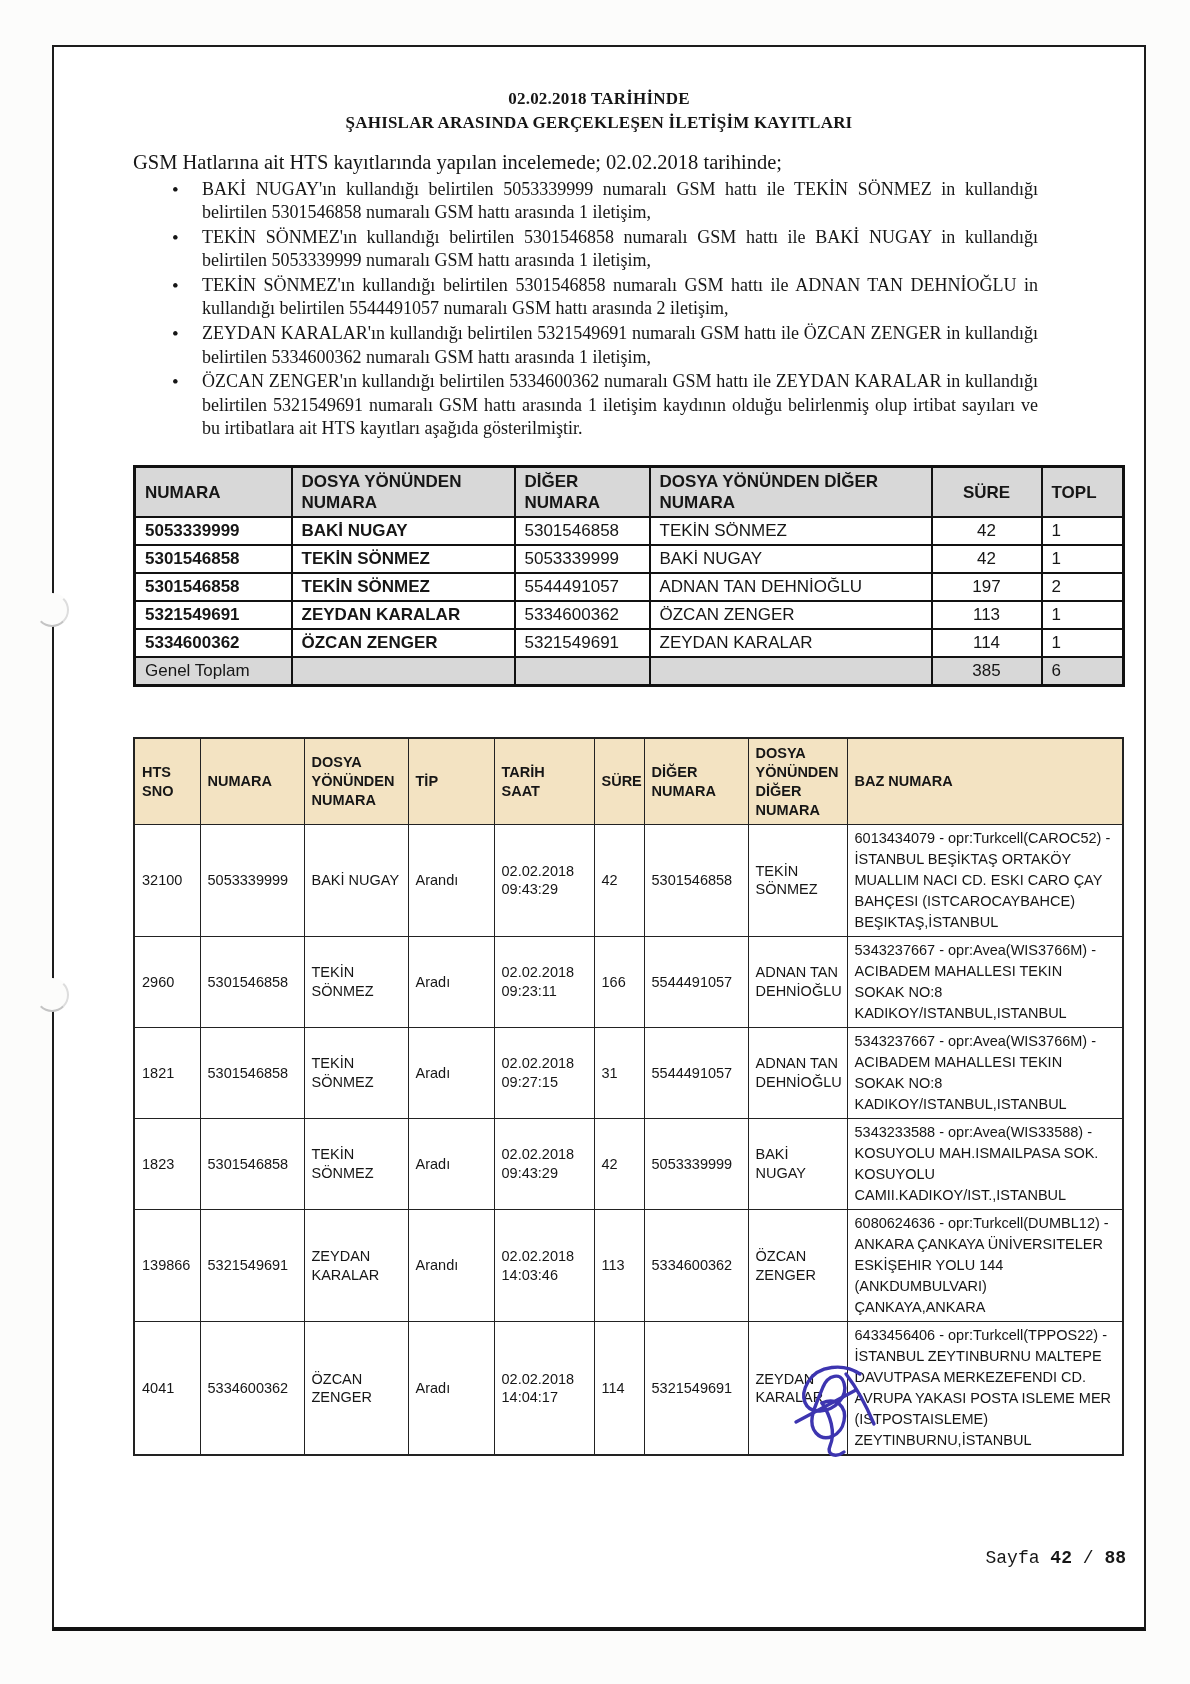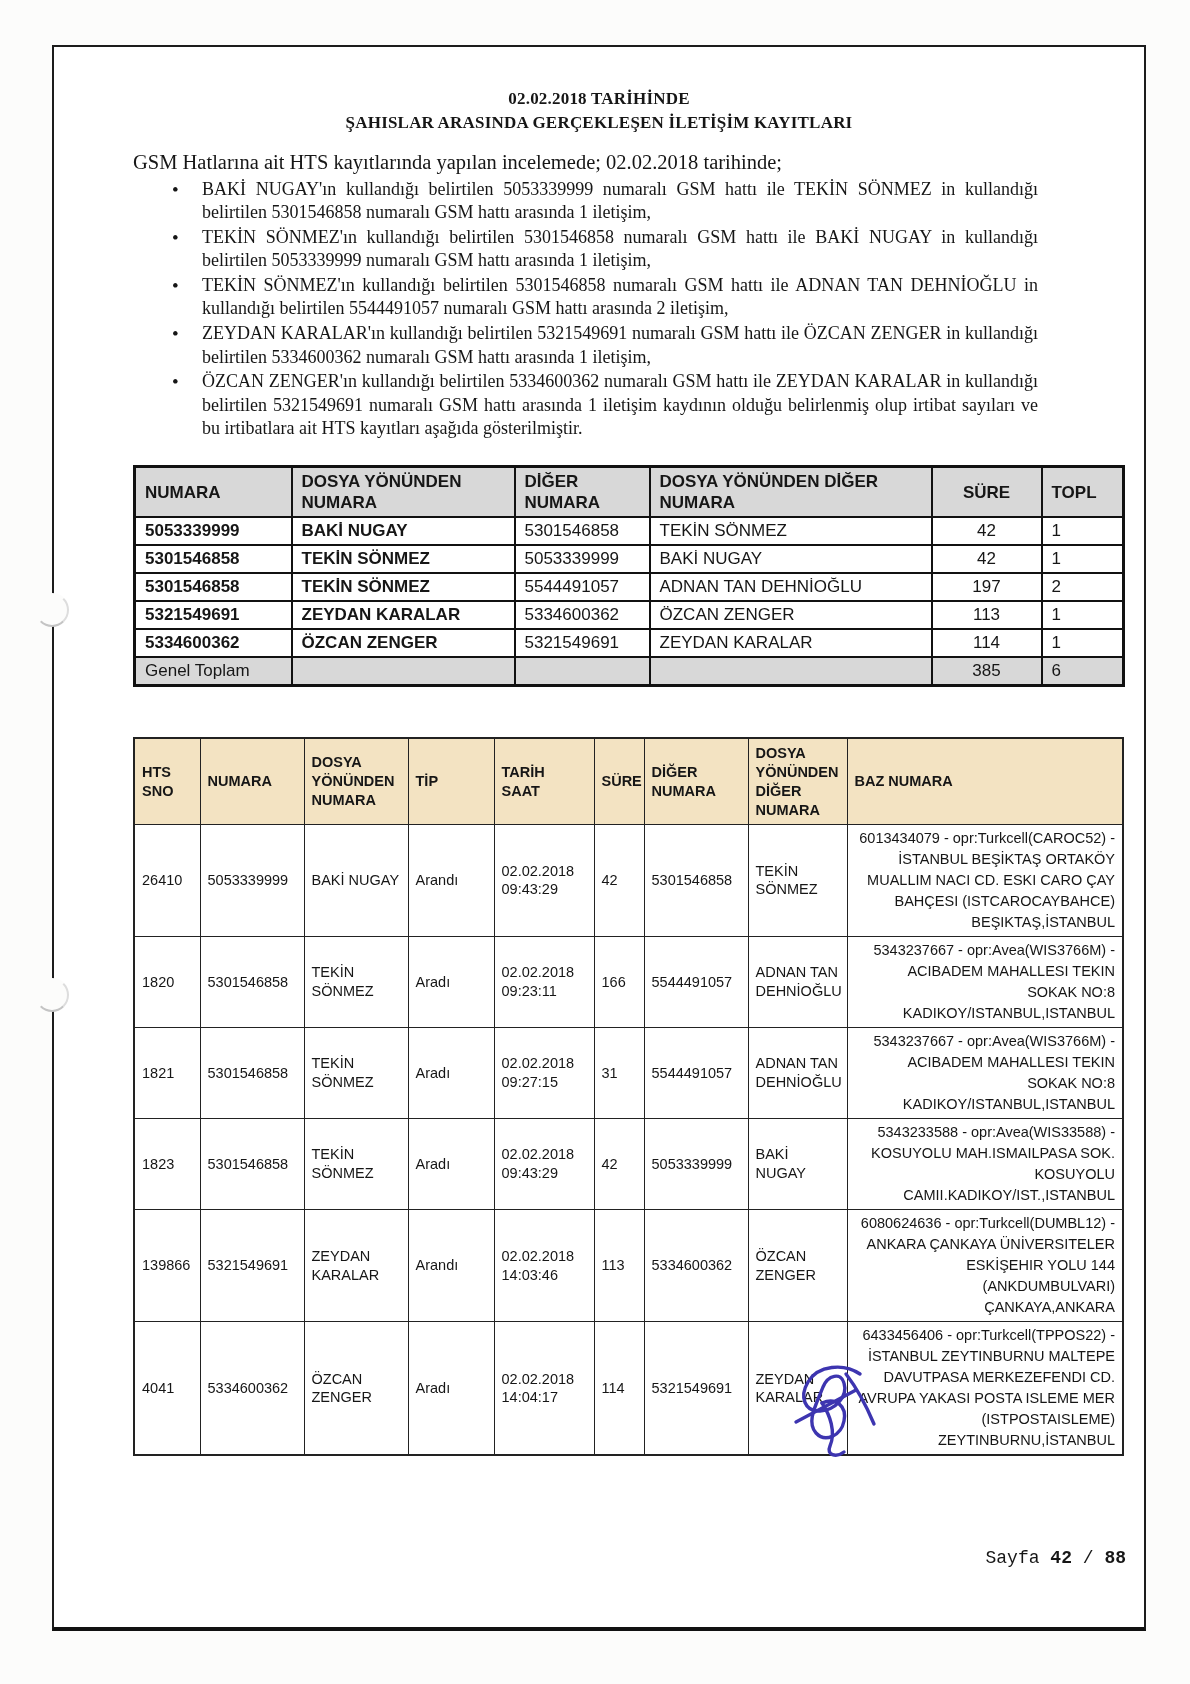--- a/index.html
+++ b/index.html
@@ -111,21 +111,21 @@
     padding:3px 7px;
     text-align:left;
     vertical-align:middle;
     line-height:1.3;
   }
   .detail-table thead th{
     background:#f3e3c2;
     font-weight:bold;
     height:86px;
   }
-  .detail-table td.baz{line-height:1.45;text-align:right;}
+  .detail-table td.baz{line-height:1.45;}
   .r1{height:104px;}
   .r2{height:66px;}
   .r3{height:66px;}
   .r4{height:82px;}
   .r5{height:110px;}
   .r6{height:124px;}
 
   .signature{
     position:absolute;
     left:778px;top:1360px;
@@ -250,32 +250,32 @@
         <th>TİP</th>
         <th>TARİH SAAT</th>
         <th>SÜRE</th>
         <th>DİĞER NUMARA</th>
         <th>DOSYA YÖNÜNDEN DİĞER NUMARA</th>
         <th>BAZ NUMARA</th>
       </tr>
     </thead>
     <tbody>
       <tr class="r1">
-        <td>26410</td>
+        <td>32100</td>
         <td>5053339999</td>
         <td>BAKİ NUGAY</td>
         <td>Arandı</td>
         <td>02.02.2018 09:43:29</td>
         <td>42</td>
         <td>5301546858</td>
         <td>TEKİN SÖNMEZ</td>
         <td class="baz">6013434079 - opr:Turkcell(CAROC52) - İSTANBUL BEŞİKTAŞ ORTAKÖY MUALLIM NACI CD. ESKI CARO ÇAY BAHÇESI (ISTCAROCAYBAHCE) BEŞIKTAŞ,İSTANBUL</td>
       </tr>
       <tr class="r2">
-        <td>1820</td>
+        <td>2960</td>
         <td>5301546858</td>
         <td>TEKİN SÖNMEZ</td>
         <td>Aradı</td>
         <td>02.02.2018 09:23:11</td>
         <td>166</td>
         <td>5544491057</td>
         <td>ADNAN TAN DEHNİOĞLU</td>
         <td class="baz">5343237667 - opr:Avea(WIS3766M) - ACIBADEM MAHALLESI TEKIN SOKAK NO:8 KADIKOY/ISTANBUL,ISTANBUL</td>
       </tr>
       <tr class="r3">

